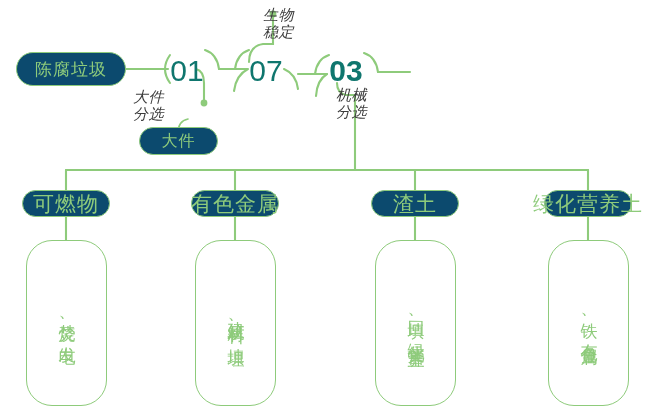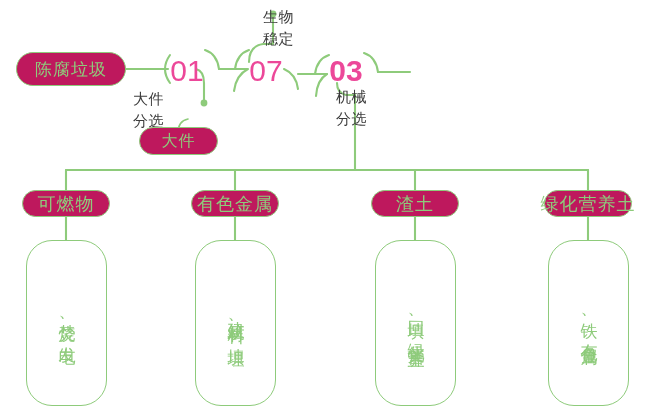--- a/index.html
+++ b/index.html
@@ -25,21 +25,21 @@
     height: 416px;
     pointer-events: none;
   }
 
   
   .pill {
     position: absolute;
     box-sizing: border-box;
     border: 1.6px solid #8ecb7b;
     border-radius: 999px;
-    background: #be185d;
+    background: #0c4a6e;
     color: #8ecb7b;
     display: flex;
     align-items: center;
     justify-content: center;
     letter-spacing: 1px;
     white-space: nowrap;
   }
   .pill-root {
     left: 16px;
     top: 52px;
@@ -51,43 +51,44 @@
     left: 139px;
     top: 127px;
     width: 79px;
     height: 28px;
     font-size: 16px;
   }
   .pill-cat {
     width: 88px;
     height: 27px;
     top: 190px;
-    font-size: 18px;
+    font-size: 21px;
   }
 
   
   .stage-num {
     position: absolute;
-    color: #ec4899;
+    color: #0f766e;
     font-size: 30px;
     font-weight: 300;
     letter-spacing: 0px;
     top: 54px;
     width: 48px;
     text-align: center;
   }
 
   
   .note {
     position: absolute;
     color: #3c3c3c;
     font-size: 15px;
-    line-height: 22px;
+    line-height: 17px;
     letter-spacing: 0.5px;
     white-space: pre-line;
+    font-style: italic;
   }
 
   
   .outcome {
     position: absolute;
     box-sizing: border-box;
     width: 81px;
     height: 166px;
     top: 240px;
     border: 1.4px solid #8ecb7b;

